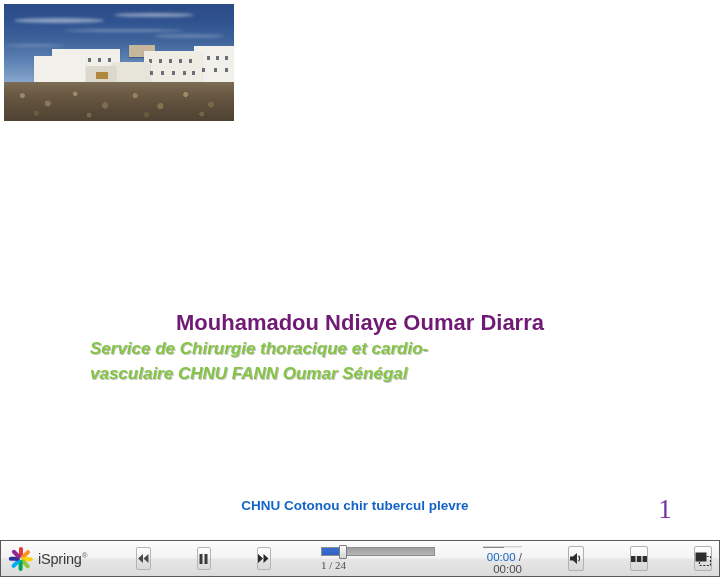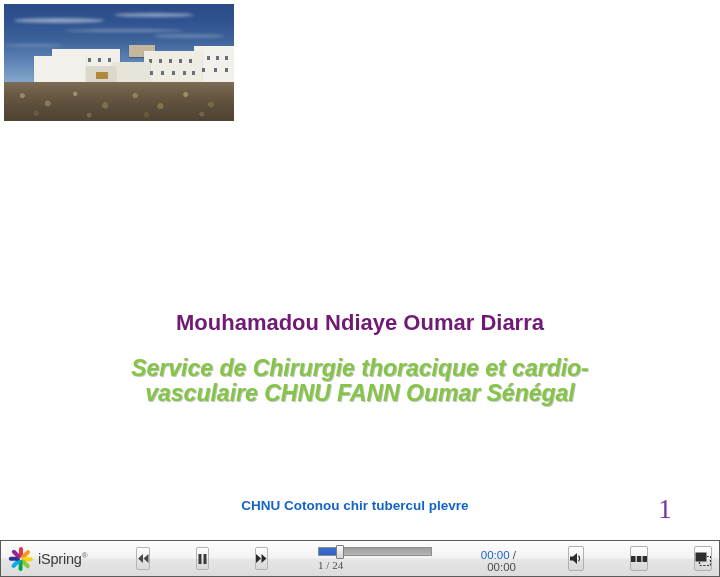--- a/index.html
+++ b/index.html
@@ -131,27 +131,26 @@
     width: 600px;
     text-align: center;
     color: #701a75;
     font-weight: bold;
     font-size: 22px;
     line-height: 28px;
   }
   .affiliation {
     position: absolute;
     left: 90px;
-    top: 356px;
+    top: 336px;
     width: 540px;
-    text-align: center;
     color: #85c545;
     font-weight: bold;
     font-style: italic;
-    font-size: 23px;
+    font-size: 17px;
     line-height: 25px;
     text-shadow: 1px 1px 0 rgba(120,120,120,.45);
   }
   .footer-note {
     position: absolute;
     left: 140px;
     top: 498px;
     width: 430px;
     text-align: center;
     color: #1464c8;
@@ -275,24 +274,24 @@
     font-size: 11px;
     color: #4a4a4a;
     font-family: "Liberation Serif", serif;
   }
 
   .progress-wrap {
     flex: 1 1 auto;
     position: relative;
     height: 29px;
     display: flex;
-    flex-direction: row;
+    flex-direction: column;
     justify-content: flex-start;
     margin-left: 4px;
-    margin-right: 6px;
+    margin-right: 0;
     padding-top: 3px;
   }
   .progress-track {
     position: relative;
     height: 8px;
     background: #ececec;
     border-top: 1px solid #d2d2d2;
     cursor: pointer;
   }
   .progress-fill {

